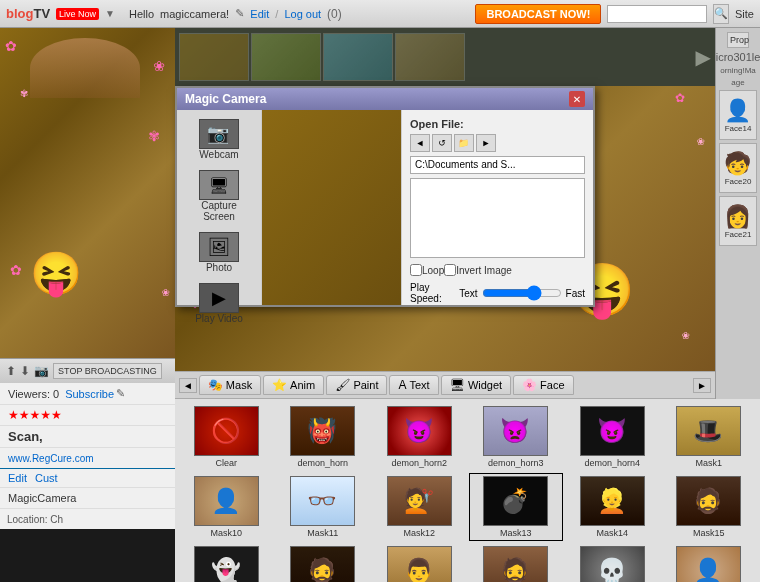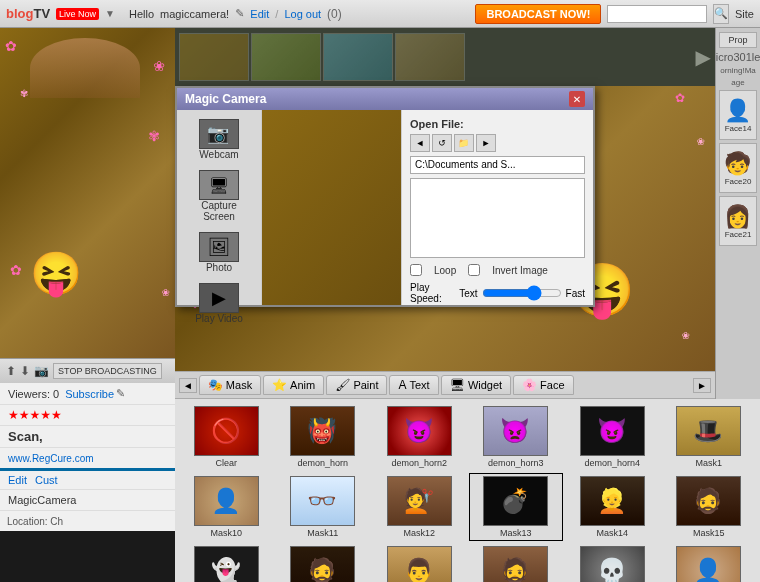--- a/index.html
+++ b/index.html
@@ -174,21 +174,21 @@
       </div>
 
       <div style="padding:3px 8px;border-bottom:1px solid #ddd;">
         <span style="color:red;font-size:12px;">★★★★★</span>
       </div>
 
       <div style="padding:3px 8px;border-bottom:1px solid #ddd;">
         <span style="font-size:13px;font-weight:bold;color:#333;">Scan,</span>
       </div>
 
-      <div style="padding:3px 8px;border-bottom:3px solid #0369a1;">
+      <div style="padding:3px 8px;border-bottom:1px solid #0369a1;">
         <a style="color:#0066cc;font-size:10px;cursor:pointer;">www.RegCure.com</a>
       </div>
 
       <div style="padding:3px 8px;display:flex;gap:8px;border-bottom:1px solid #ddd;">
         <a style="color:#0066cc;font-size:11px;cursor:pointer;">Edit</a>
         <a style="color:#0066cc;font-size:11px;cursor:pointer;">Cust</a>
       </div>
 
       <div style="padding:3px 8px;border-bottom:1px solid #ddd;">
         <span style="font-size:11px;color:#333;">MagicCamera</span>
@@ -267,21 +267,21 @@
             <button style="width:20px;height:18px;background:#ddd;border:1px solid #aaa;cursor:pointer;font-size:9px;">◄</button>
             <button style="width:20px;height:18px;background:#ddd;border:1px solid #aaa;cursor:pointer;font-size:9px;">↺</button>
             <button style="width:20px;height:18px;background:#ddd;border:1px solid #aaa;cursor:pointer;font-size:9px;">📁</button>
             <button style="width:20px;height:18px;background:#ddd;border:1px solid #aaa;cursor:pointer;font-size:9px;">►</button>
           </div>
 
           <div style="border:1px solid #aaa;padding:2px 4px;font-size:10px;background:white;width:100%;height:18px;overflow:hidden;">C:\Documents and S...</div>
 
           <div style="border:1px solid #aaa;background:white;height:80px;margin-top:4px;font-size:10px;padding:3px;overflow:hidden;"></div>
 
-          <div style="display:flex;align-items:center;gap:12px;margin-top:6px;">
+          <div style="display:flex;align-items:center;gap:0;margin-top:6px;">
             <input type="checkbox" id="loop-cb" style="">
             <label for="loop-cb">Loop</label>
             <input type="checkbox" id="invert-cb" style="">
             <label for="invert-cb">Invert Image</label>
           </div>
 
           <div style="display:flex;align-items:center;gap:4px;margin-top:6px;font-size:10px;">
             <span>Play Speed:</span>
             <span>Text</span>
             <input type="range" style="width: 80px; height: 12px;" min="0" max="100" value="70">
@@ -390,21 +390,21 @@
           </div>
           <div class="mask-item" style="display: flex; flex-direction: column; align-items: center; padding: 2px; cursor: pointer; border: 1px solid transparent; background: transparent;">
             <div style="width: 65px; height: 50px; border: 1px solid rgb(102, 102, 102); display: flex; align-items: center; justify-content: center; font-size: 24px; background: radial-gradient(circle, rgb(204, 170, 136), rgb(170, 119, 68));">👤</div>
           </div>
         </div>
 
     </div>
 
     <div id="face-panel" style="position:absolute;top:0;right:0;width:45px;background:#c8c8c8;border-left:1px solid #999;display:flex;flex-direction:column;align-items:center;padding:4px;gap:3px;height:371px;overflow:hidden;">
 
-      <div style="width:38px;background:#ddd;border:1px solid #aaa;padding:2px;text-align:center;font-size:9px;color:#333;">Prop</div>
+      <div style="width:22px;background:#ddd;border:1px solid #aaa;padding:2px;text-align:center;font-size:9px;color:#333;">Prop</div>
       <div style="font-size:11px;color:#555;text-align:center;">icro301le</div>
       <div style="font-size:8px;color:#555;text-align:center;">orning!Ma</div>
       <div style="font-size:8px;color:#555;text-align:center;">age</div>
 
       <div style="width:38px;min-height:50px;background:#ddd;border:1px solid #aaa;display:flex;flex-direction:column;align-items:center;justify-content:center;cursor:pointer;">
         <span style="font-size:22px;">👤</span>
         <span style="font-size:8px;color:#333;">Face14</span>
       </div>
       <div style="width:38px;min-height:50px;background:#ddd;border:1px solid #aaa;display:flex;flex-direction:column;align-items:center;justify-content:center;cursor:pointer;">
         <span style="font-size:22px;">🧒</span>

